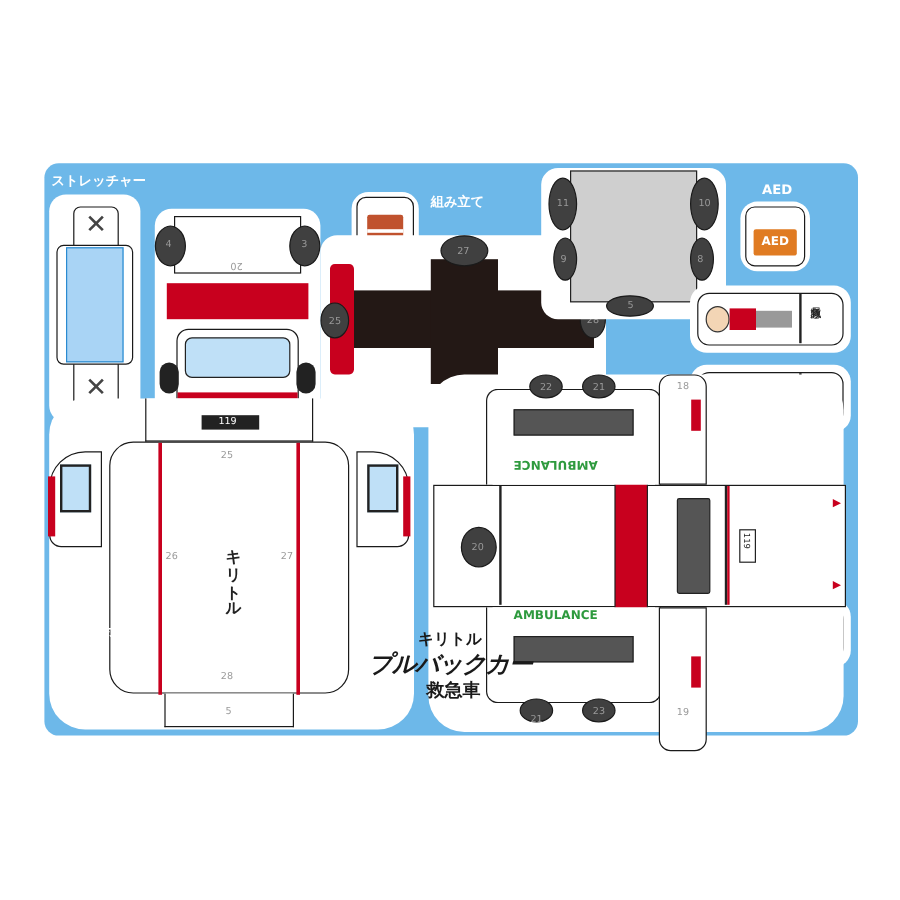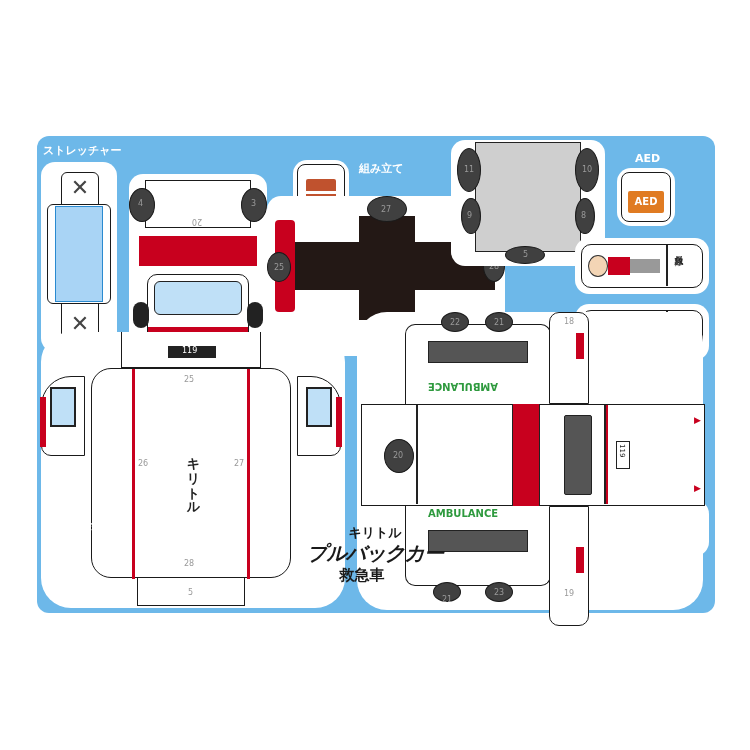--- a/index.html
+++ b/index.html
@@ -207,15 +207,15 @@
     </div>
     <div class="part" style="left:192px;top:194px;width:40px;height:120px;border-radius:0 0 10px 10px;">
       <div class="abs red" style="left:26px;top:40px;width:8px;height:26px;"></div>
       <span class="num" style="left:14px;top:82px;">19</span>
     </div>
   </div>
   <span class="lbl" style="left:433px;top:433px;">ボディ3</span>
 
   <div class="title-text" style="left:278px;top:388px;width:120px;font-size:13px;">キリトル</div>
   <div class="title-text" style="left:244px;top:404px;width:188px;font-size:20px;font-style:italic;letter-spacing:-1px;">プルバックカー</div>
-  <div class="title-text" style="left:265px;top:430px;width:120px;font-size:15px;">救急車</div>
+  <div class="title-text" style="left:281px;top:430px;width:120px;font-size:15px;">救急車</div>
 
 </div>
 
 </body></html>

